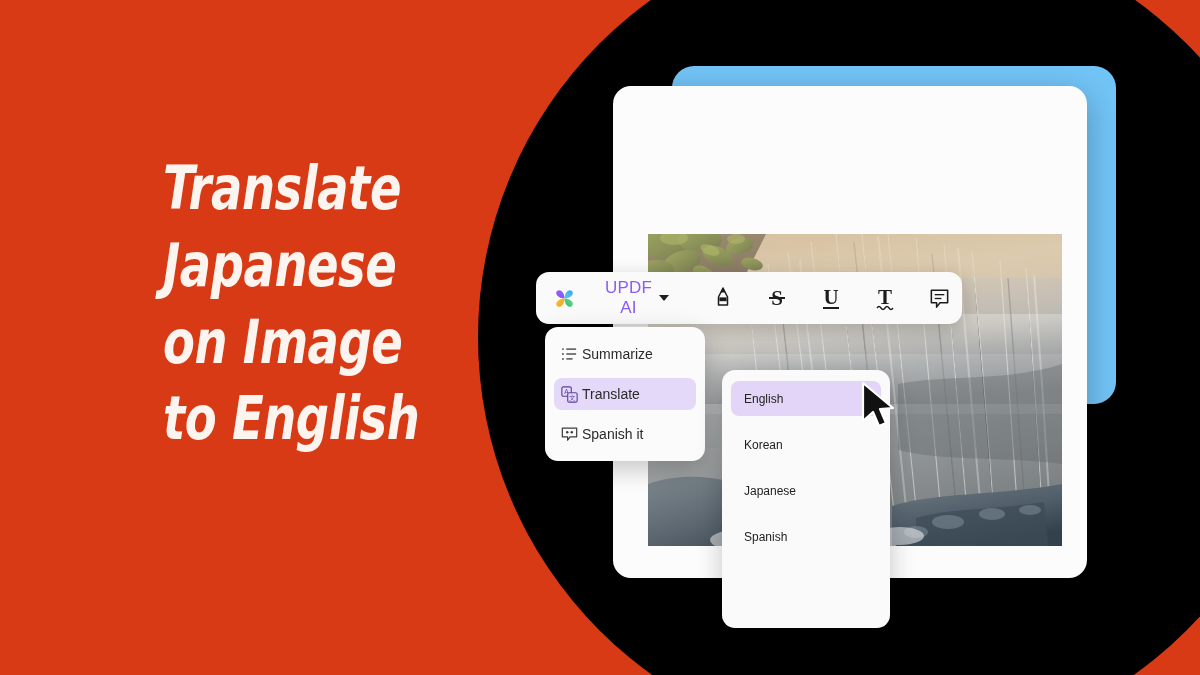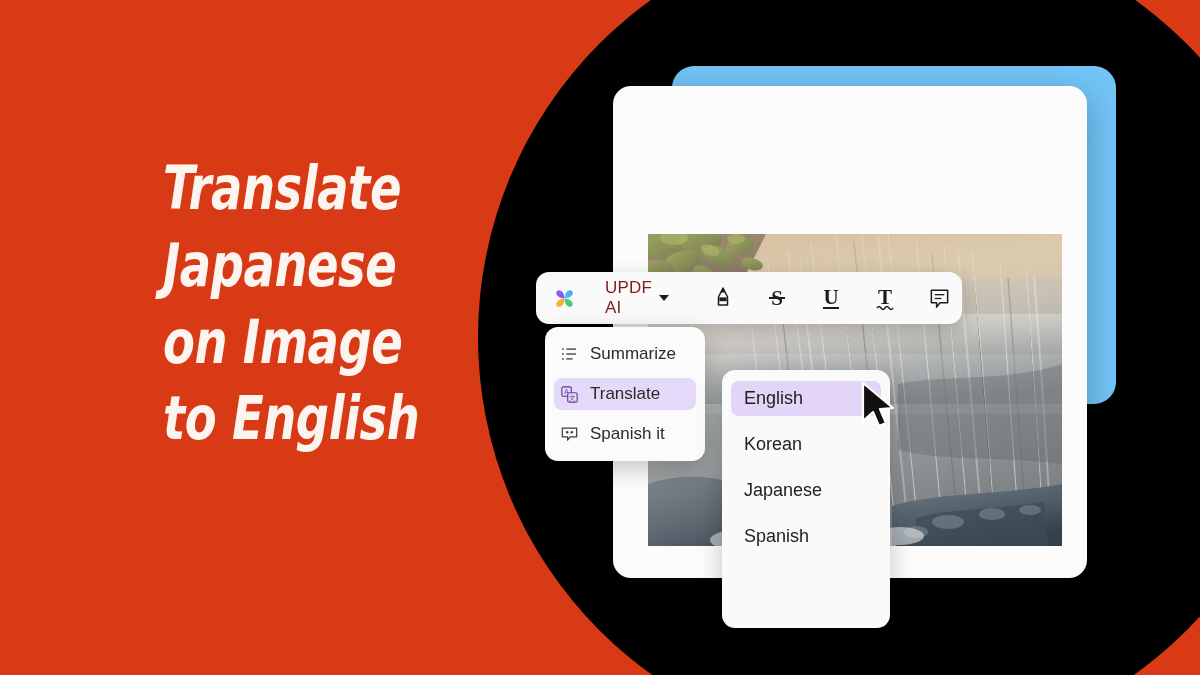--- a/index.html
+++ b/index.html
@@ -85,23 +85,24 @@
     border-radius:13px;
     box-shadow:0 6px 20px rgba(0,0,0,.22);
     display:flex;
     align-items:center;
     padding:0 16px;
   }
   .tb-logo{ width:25px; height:25px; flex:0 0 auto; }
   .tb-label{
     margin-left:28px;
     font-size:17px;
-    color:#7f1d1d;
+    color:#8b5cf6;
     font-family:"Liberation Sans",sans-serif;
     letter-spacing:.2px;
+    text-align:center;
   }
   .tb-caret{
     margin-left:7px;
     width:0;height:0;
     border-left:5px solid transparent;
     border-right:5px solid transparent;
     border-top:6px solid #1E1E1E;
   }
   .tb-divider{
     width:1px;height:22px;
@@ -139,43 +140,43 @@
   }
   .mi:last-child{margin-bottom:0;}
   .mi.active{ background:#E5D9F9; }
   .mi-ic{
     width:18px;height:18px;flex:0 0 auto;
     display:flex;align-items:center;justify-content:center;
     color:#3C3C3C;
   }
   .mi.active .mi-ic{ color:#5A3FA0; }
   .mi-lb{
-    margin-left:12px;
-    font-size:17px;
+    margin-left:4px;
+    font-size:14px;
     color:#2A2A2A;
     white-space:nowrap;
   }
 
   
   #lang-menu{
     position:absolute;
     left:722px; top:370px;
     width:168px; height:258px;
     background:#FAFAFA;
     border-radius:13px;
     box-shadow:0 8px 26px rgba(0,0,0,.22);
     padding:11px 9px;
   }
   .li{
     display:flex;align-items:center;
     height:35px;
     border-radius:8px;
     padding:0 13px;
     margin-bottom:11px;
-    font-size:18px;
+    font-size:12px;
     color:#222;
   }
   .li:last-child{margin-bottom:0;}
   .li.active{ background:#E2D5F7; }
 
   
   #cursor{
     position:absolute;
     left:860px; top:381px;
     width:40px; height:50px;

